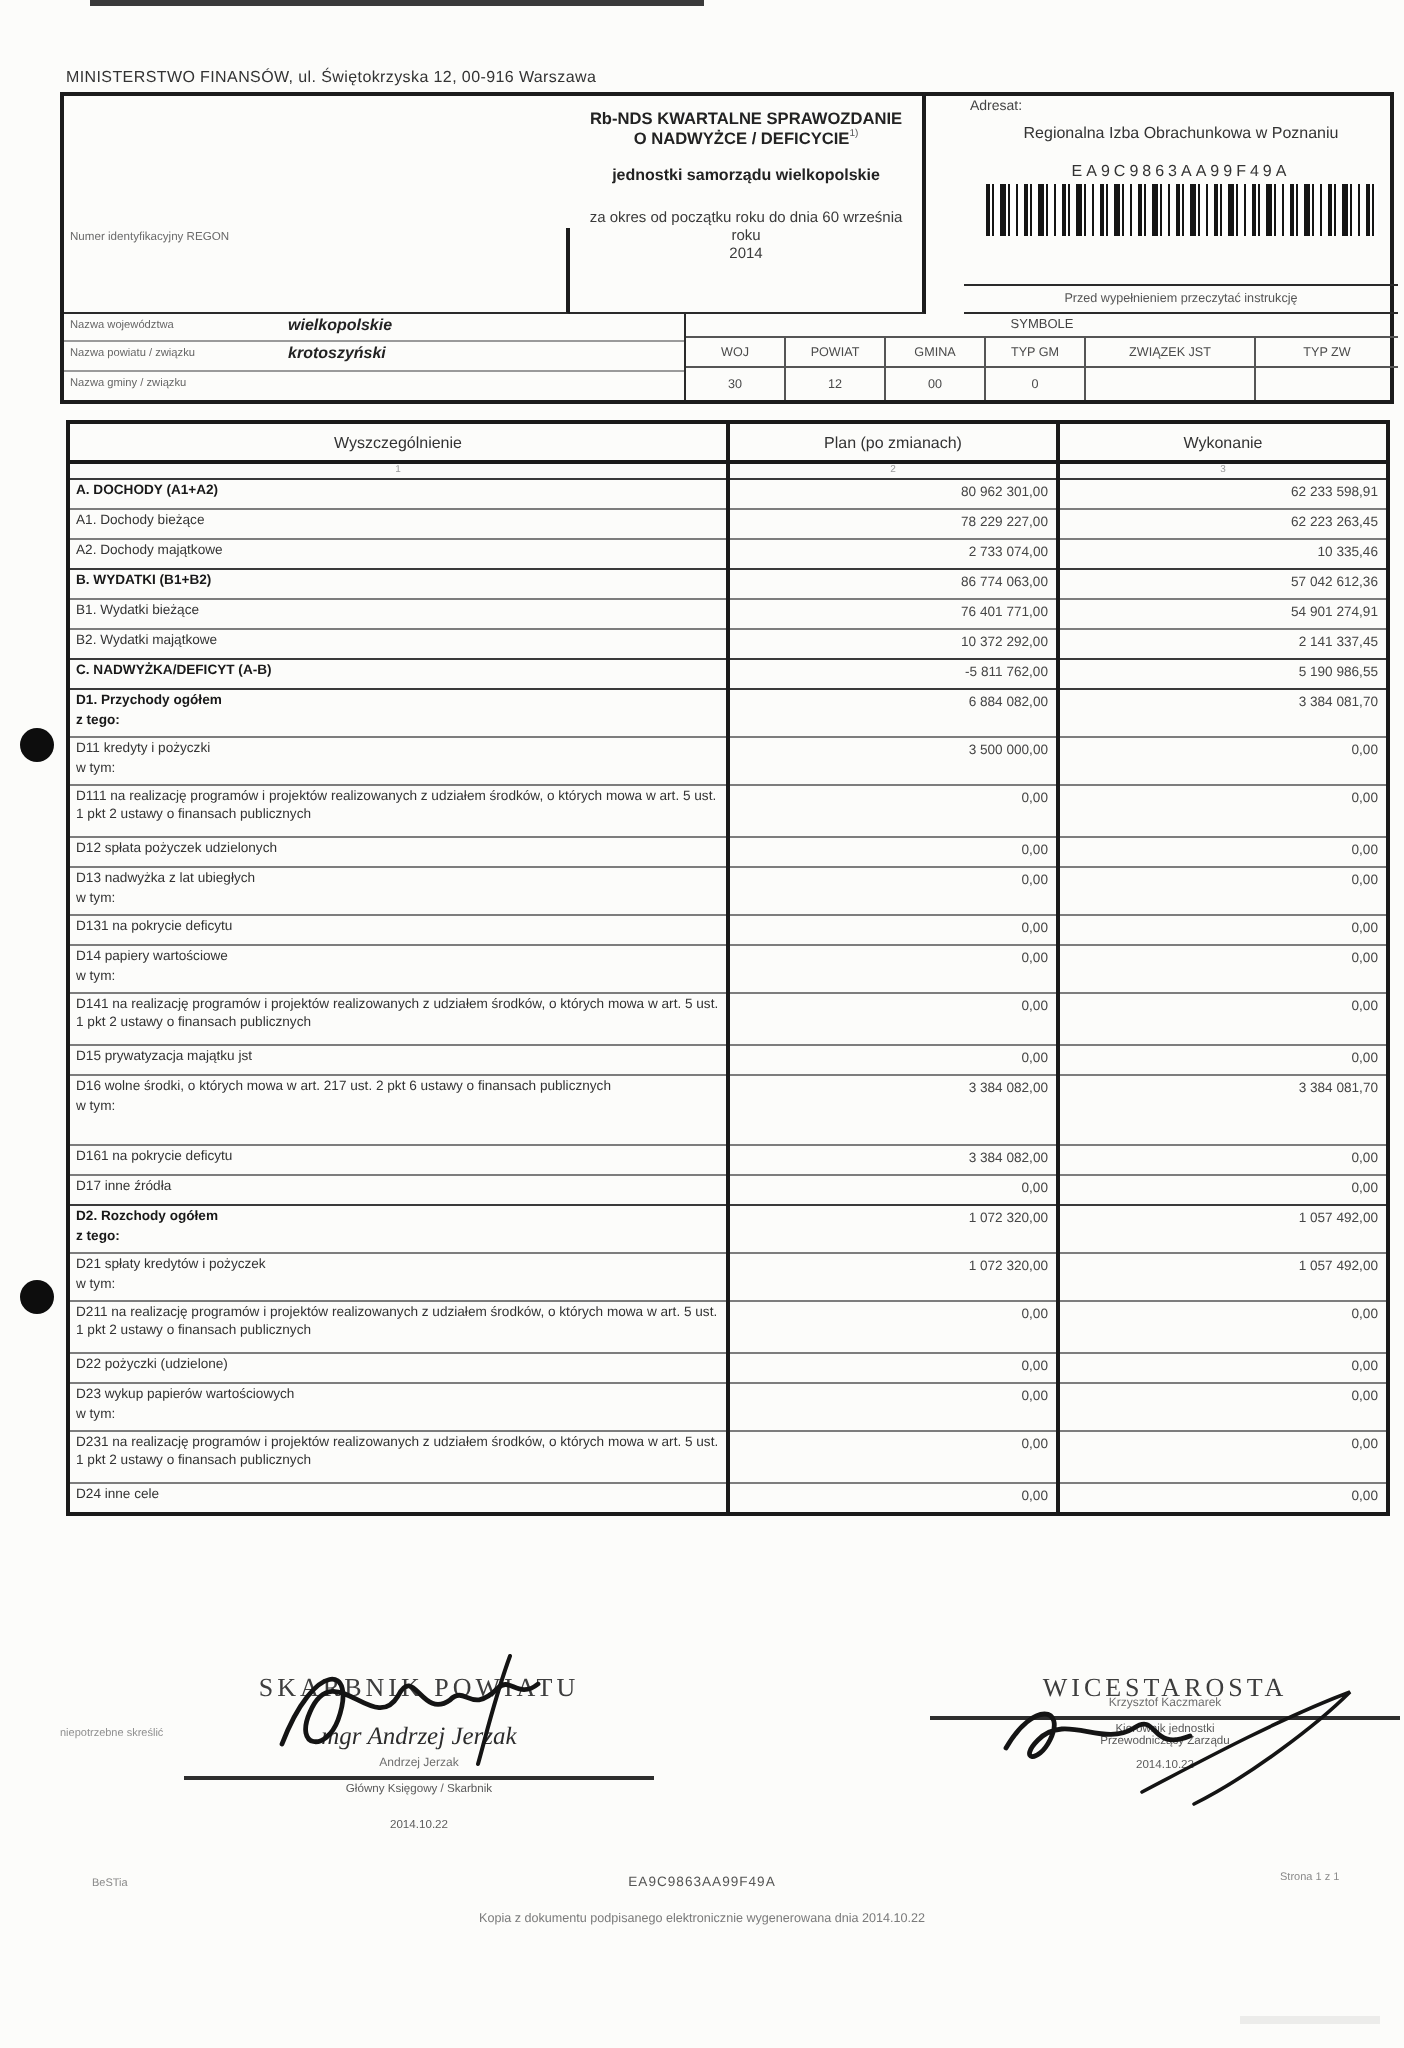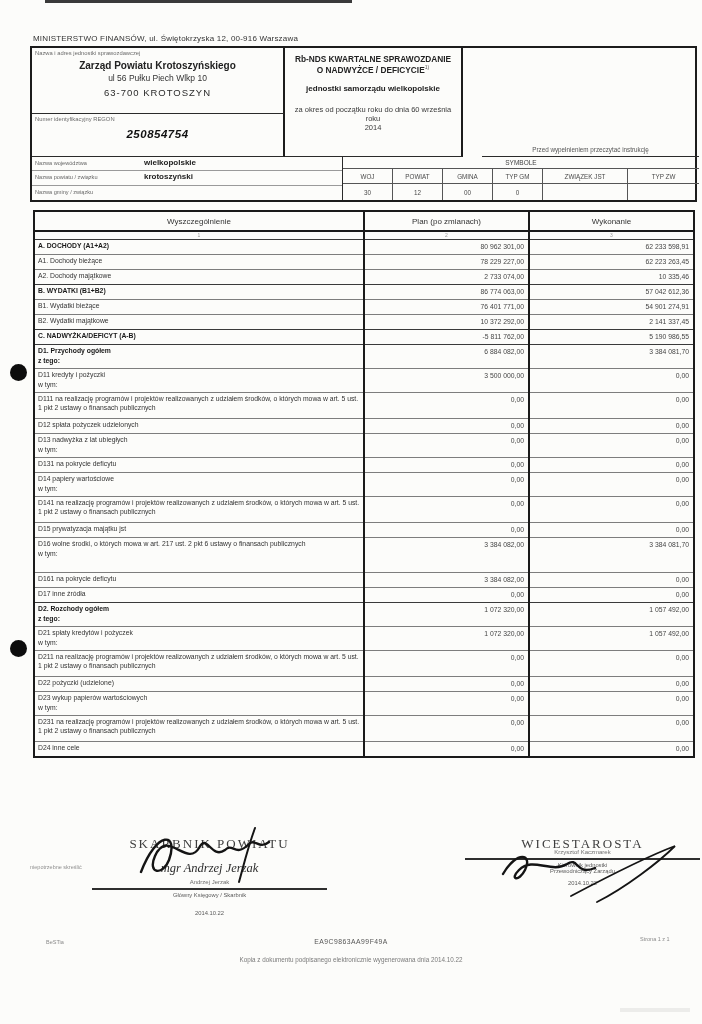--- a/index.html
+++ b/index.html
@@ -43,21 +43,21 @@
     background:repeating-linear-gradient(90deg,#151515 0 2px,#fff 2px 3px,#151515 3px 4px,#fff 4px 7px,#151515 7px 10px,#fff 10px 11px,#151515 11px 12px,#fff 12px 15px,#151515 15px 16px,#fff 16px 19px); }
   .instr-cell { left:450px; top:95px; width:217px; height:14px; border-bottom:1px solid #2a2a2a; text-align:center; }
   .instr { font-size:6.3px; color:#555; padding-top:3px; }
 
   
   .region { position:absolute; left:0; top:109px; width:667px; height:43px; }
   .region-rows { position:absolute; left:0; top:0; width:310px; height:43px; }
   .region-row { position:relative; height:14.3px; border-bottom:1px solid #9a9a9a; }
   .region-row:last-child { border-bottom:none; }
   .region-label { position:absolute; left:3px; top:3px; font-size:5.6px; color:#666; }
-  .region-value { position:absolute; left:112px; top:1px; font-size:8px; font-weight:bold; color:#222; }
+  .region-value { position:absolute; left:112px; top:1px; font-size:8px; font-weight:bold; font-style:italic; color:#222; }
   .symbols { position:absolute; left:310px; top:0; width:357px; height:43px; border-left:1px solid #2a2a2a; }
   .symbols-title { height:12px; border-bottom:1px solid #555; text-align:center; font-size:6.5px; color:#444; padding-top:2px; }
   .symbols-grid { display:flex; height:15px; border-bottom:1px solid #555; }
   .symbols-grid.vals { border-bottom:none; height:16px; }
   .sym-col { border-right:1px solid #555; display:flex; align-items:center; justify-content:center; font-size:6.3px; color:#4a4a4a; }
   .sym-col:last-child { border-right:none; }
   .sym-c0{width:50px}.sym-c1{width:50px}.sym-c2{width:50px}.sym-c3{width:50px}.sym-c4{width:85px}.sym-c5{width:71px}
 
   
   .report { position:absolute; left:33px; top:210px; width:660px; border-collapse:collapse; table-layout:fixed; }
@@ -105,36 +105,35 @@
 
 <div class="page">
 
   <div class="scan-strip"></div>
   <div class="hole h1"></div>
   <div class="hole h2"></div>
 
   <div class="ministry">MINISTERSTWO FINANSÓW, ul. Świętokrzyska 12, 00-916 Warszawa</div>
 
   <div class="hdr">
-    <div class="cell unit-cell">
-      <div class="box-label">Nazwa i adres jednostki sprawozdawczej</div>
-      <div class="unit-name">Zarząd Powiatu Krotoszyńskiego</div>
-      <div class="unit-street">ul 56 Pułku Piech Wlkp 10</div>
-      <div class="unit-city">63-700 KROTOSZYN</div>
-    </div>
     <div class="cell regon-cell">
       <div class="box-label">Numer identyfikacyjny REGON</div>
-      <div class="regon-val">250854754</div>
     </div>
     <div class="cell title-cell">
       <div class="title-l1">Rb-NDS KWARTALNE SPRAWOZDANIE</div>
       <div class="title-l2"><span>O NADWYŻCE / DEFICYCIE</span><span class="title-sup">1)</span></div>
       <div class="subtitle">jednostki samorządu wielkopolskie</div>
       <div class="period">za okres od początku roku do dnia 60 września roku</div>
       <div class="period2">2014</div>
+    </div>
+    <div class="cell adresat-cell">
+      <div class="adresat-label">Adresat:</div>
+      <div class="adresat-val">Regionalna Izba Obrachunkowa w Poznaniu</div>
+      <div class="barcode-txt">EA9C9863AA99F49A</div>
+      <div class="barcode"></div>
     </div>
     <div class="cell instr-cell">
       <div class="instr">Przed wypełnieniem przeczytać instrukcję</div>
     </div>
 
     <div class="region">
       <div class="region-rows">
           <div class="region-row">
             <span class="region-label">Nazwa województwa</span>
             <span class="region-value">wielkopolskie</span>

